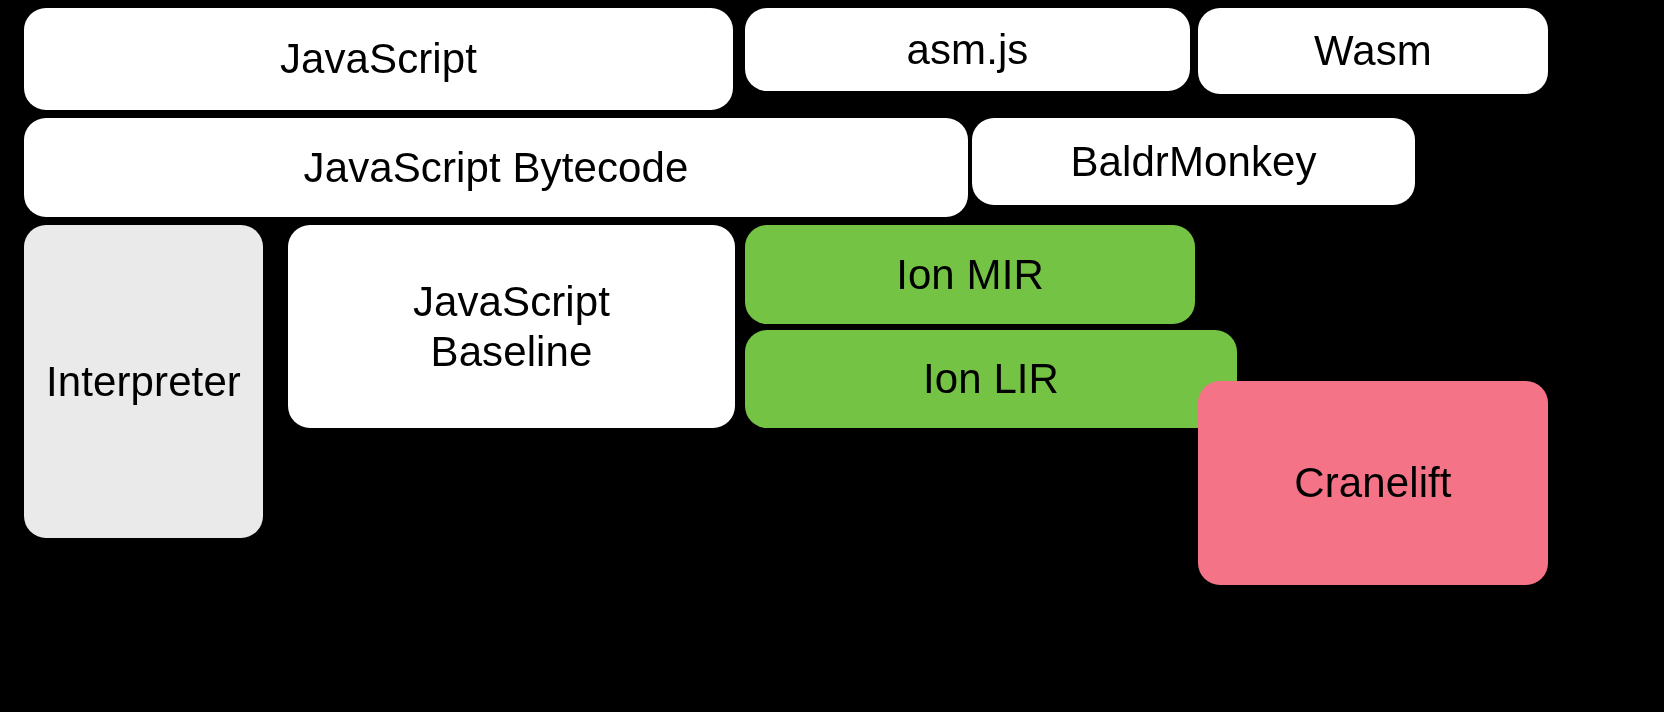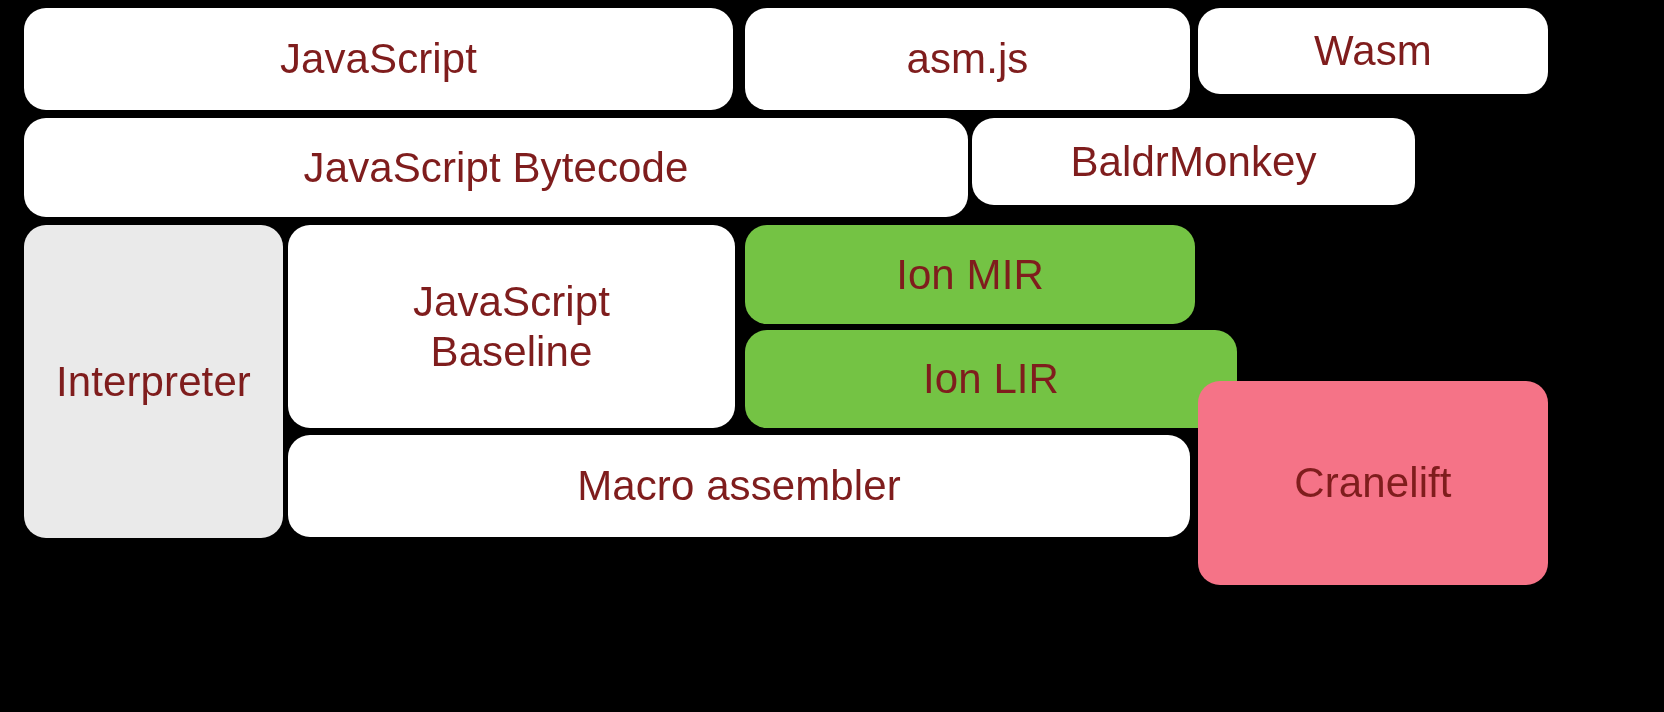--- a/index.html
+++ b/index.html
@@ -16,42 +16,41 @@
     font-family: "Liberation Sans", sans-serif;
   }
   .node {
     position: absolute;
     box-sizing: border-box;
     border-radius: 22px;
     display: flex;
     align-items: center;
     justify-content: center;
     text-align: center;
-    color: #7f1d1d;
+    color: #000000;
     font-size: 42px;
     line-height: 1.18;
     font-weight: 400;
     letter-spacing: 0.1px;
     white-space: pre-line;
     user-select: none;
   }
   .fill-white { background: #FFFFFF; }
   .fill-gray  { background: #EAEAEA; }
   .fill-green { background: #74C344; text-align: center; }
   .fill-pink  { background: #F57387; }
 </style>
 </head>
 <body>
 
 <div id="stage">
     <div class="node fill-white" style="left: 24px; top: 8px; width: 709px; height: 102px;">JavaScript</div>
-    <div class="node fill-white" style="left: 745px; top: 8px; width: 445px; height: 102px;">asm.js</div>
+    <div class="node fill-white" style="left: 745px; top: 8px; width: 445px; height: 83px;">asm.js</div>
     <div class="node fill-white" style="left: 1198px; top: 8px; width: 350px; height: 86px;">Wasm</div>
     <div class="node fill-white" style="left: 24px; top: 118px; width: 944px; height: 99px;">JavaScript Bytecode</div>
     <div class="node fill-white" style="left: 972px; top: 118px; width: 443px; height: 87px;">BaldrMonkey</div>
-    <div class="node fill-gray" style="left: 24px; top: 225px; width: 259px; height: 313px;">Interpreter</div>
+    <div class="node fill-gray" style="left: 24px; top: 225px; width: 239px; height: 313px;">Interpreter</div>
     <div class="node fill-white" style="left: 288px; top: 225px; width: 447px; height: 203px;">JavaScript
 Baseline</div>
     <div class="node fill-green" style="left: 745px; top: 225px; width: 450px; height: 99px;">Ion MIR</div>
     <div class="node fill-green" style="left: 745px; top: 330px; width: 492px; height: 98px;">Ion LIR</div>
     <div class="node fill-pink" style="left: 1198px; top: 333px; width: 350px; height: 204px; margin-top: 48px;">Cranelift</div>
-    <div class="node fill-white" style="left: 288px; top: 435px; width: 902px; height: 102px;">Macro assembler</div>
   </div>
 
 </body></html>

